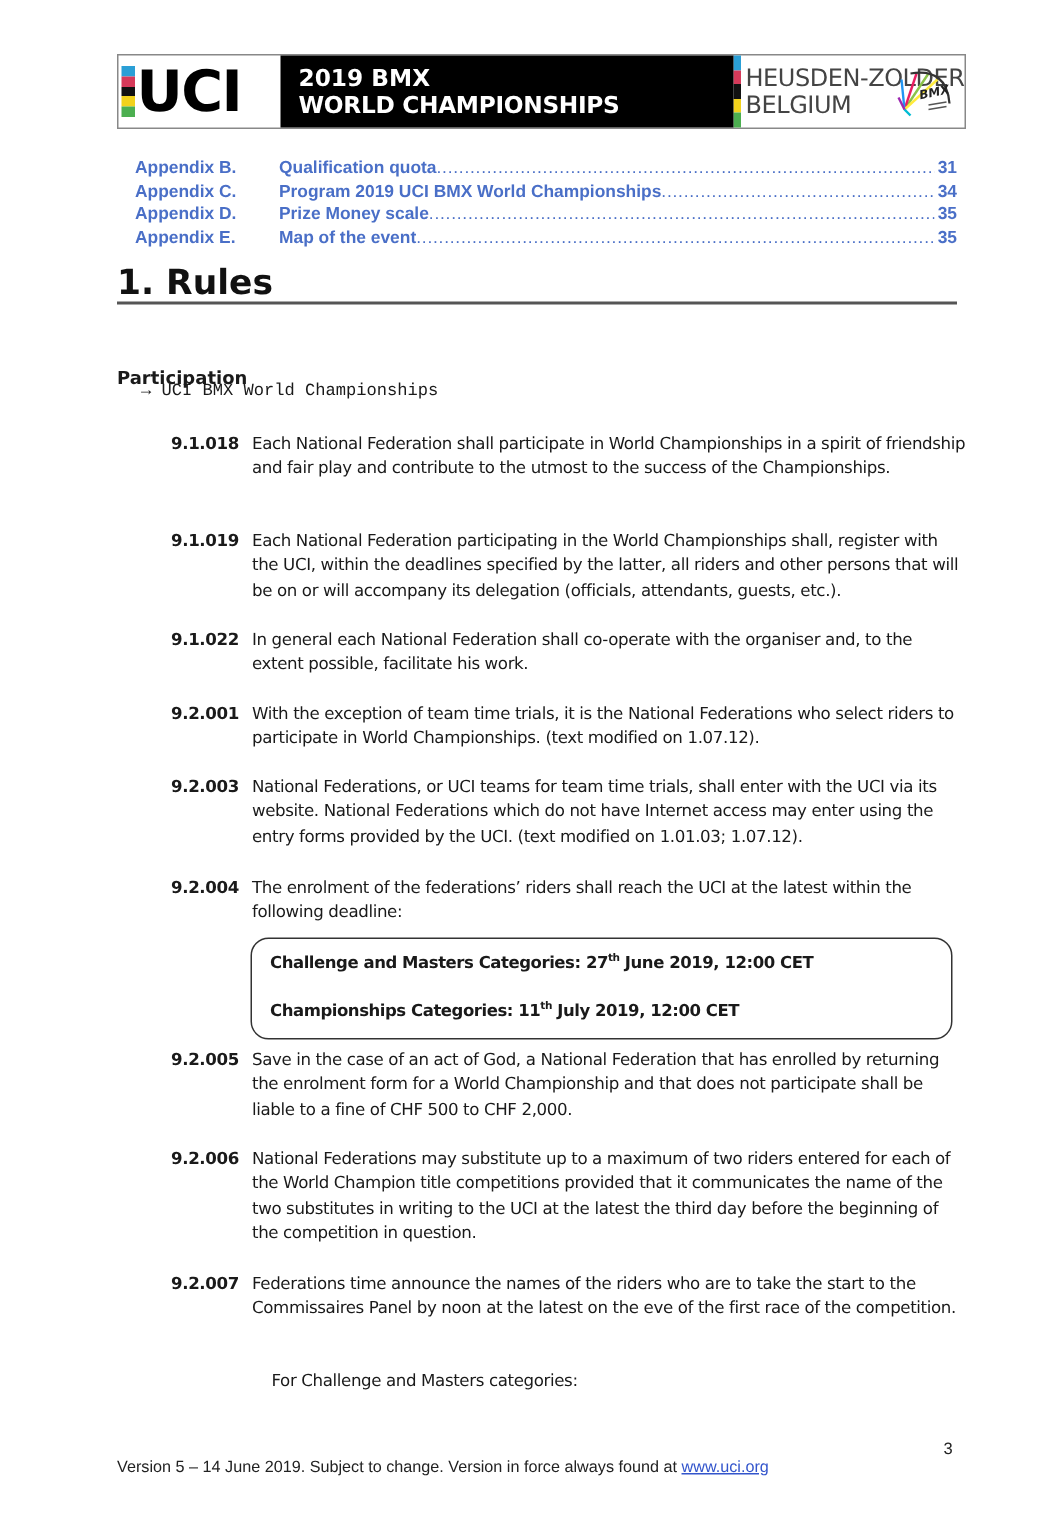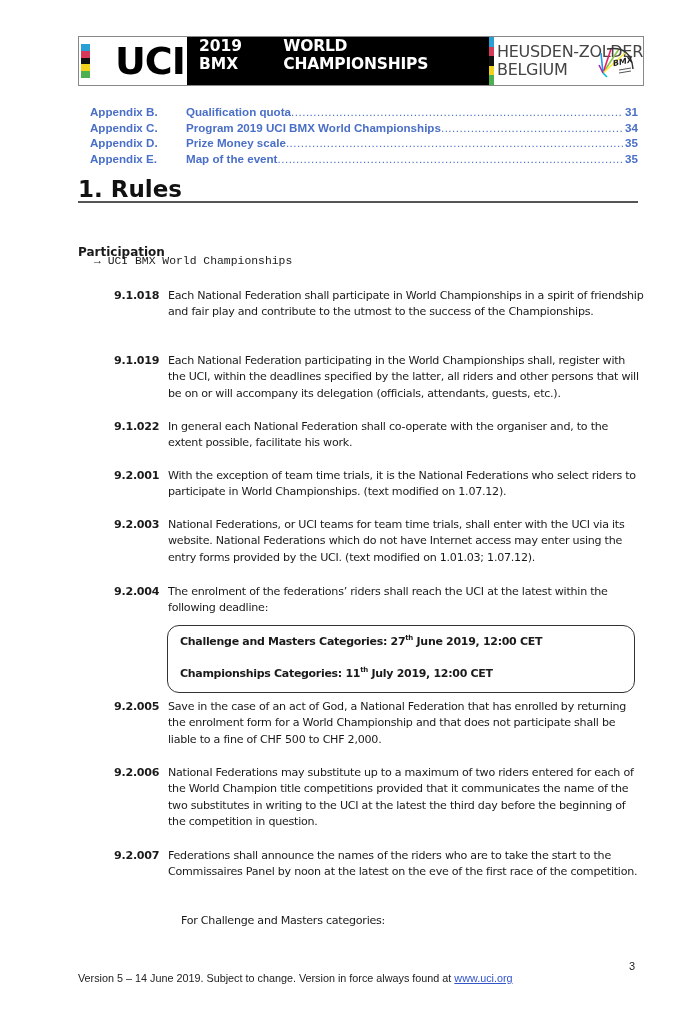--- a/index.html
+++ b/index.html
@@ -5,22 +5,22 @@
     html, body { margin: 0; padding: 0; background: #ffffff; }
     body { width: 700px; height: 1022px; position: relative; overflow: hidden;
            font-family: "Liberation Sans", "DejaVu Sans", sans-serif; color: #1a1a1a; }
 
     
     .banner { position: absolute; left: 78px; top: 36px; width: 566px; height: 50px;
               border: 1.5px solid #888; box-sizing: border-box; display: flex; background:#fff; }
     .uci-block { width: 108px; height: 100%; display: flex; align-items: center; padding-left: 2px; box-sizing: border-box; }
     .stripes { display: flex; flex-direction: column; width: 9px; height: 34px; margin-right: 1px; }
     .stripes span { flex: 1; }
-    .uci-text { font-family: "DejaVu Sans", sans-serif; font-weight: bold; font-size: 38px; letter-spacing: -1px; color: #000; line-height: 1; padding-left: 24px; }
-    .title-block { background: #000; color: #fff; height: 100%; width: 302px; display: flex; 
+    .uci-text { font-family: "DejaVu Sans", sans-serif; font-weight: bold; font-size: 38px; letter-spacing: -1px; color: #000; line-height: 1; }
+    .title-block { background: #000; color: #fff; height: 100%; width: 302px; display: flex; flex-direction: column;
                    justify-content: center; padding-left: 12px; box-sizing: border-box; position: relative; }
     .title-block .l1 { font-family: "DejaVu Sans", sans-serif; font-weight: bold; font-size: 15.5px; line-height: 18px; }
     .title-block .l2 { font-family: "DejaVu Sans", sans-serif; font-weight: bold; font-size: 15.5px; line-height: 18px; letter-spacing: -0.2px; }
     .edge-stripes { width: 5px; height: 100%; display: flex; flex-direction: column; }
     .edge-stripes span { flex: 1; }
     .loc-block { flex: 1; display: flex; align-items: center; padding-left: 3px; box-sizing: border-box; }
     .loc-text { font-family: "DejaVu Sans", sans-serif; font-size: 16px; line-height: 18px; color: #444; letter-spacing: -0.3px; }
     .bmx-logo { position: absolute; right: 6px; top: 6px; width: 40px; height: 38px; }
 
     
@@ -171,21 +171,21 @@
 <div class="rule" style="top:699px">
   <span class="rule-num">9.2.005</span>
   <span class="rule-text">Save in the case of an act of God, a National Federation that has enrolled by returning the enrolment form for a World Championship and that does not participate shall be liable to a fine of CHF 500 to CHF 2,000.</span>
 </div>
 <div class="rule" style="top:765px">
   <span class="rule-num">9.2.006</span>
   <span class="rule-text">National Federations may substitute up to a maximum of two riders entered for each of the World Champion title competitions provided that it communicates the name of the two substitutes in writing to the UCI at the latest the third day before the beginning of the competition in question.</span>
 </div>
 <div class="rule" style="top:848px">
   <span class="rule-num">9.2.007</span>
-  <span class="rule-text">Federations shall announce the names of the riders who are to take the start to the Commissaires Panel by noon at the latest on the eve of the first race of the competition.</span>
+  <span class="rule-text">Federations time announce the names of the riders who are to take the start to the Commissaires Panel by noon at the latest on the eve of the first race of the competition.</span>
 </div>
 
 <div class="sub-text">For Challenge and Masters categories:</div>
 
 <div class="page-num">3</div>
 <div class="footer">
   <span>Version 5 – 14 June 2019. Subject to change. Version in force always found at </span><a>www.uci.org</a>
 </div>
 
 </body></html>

